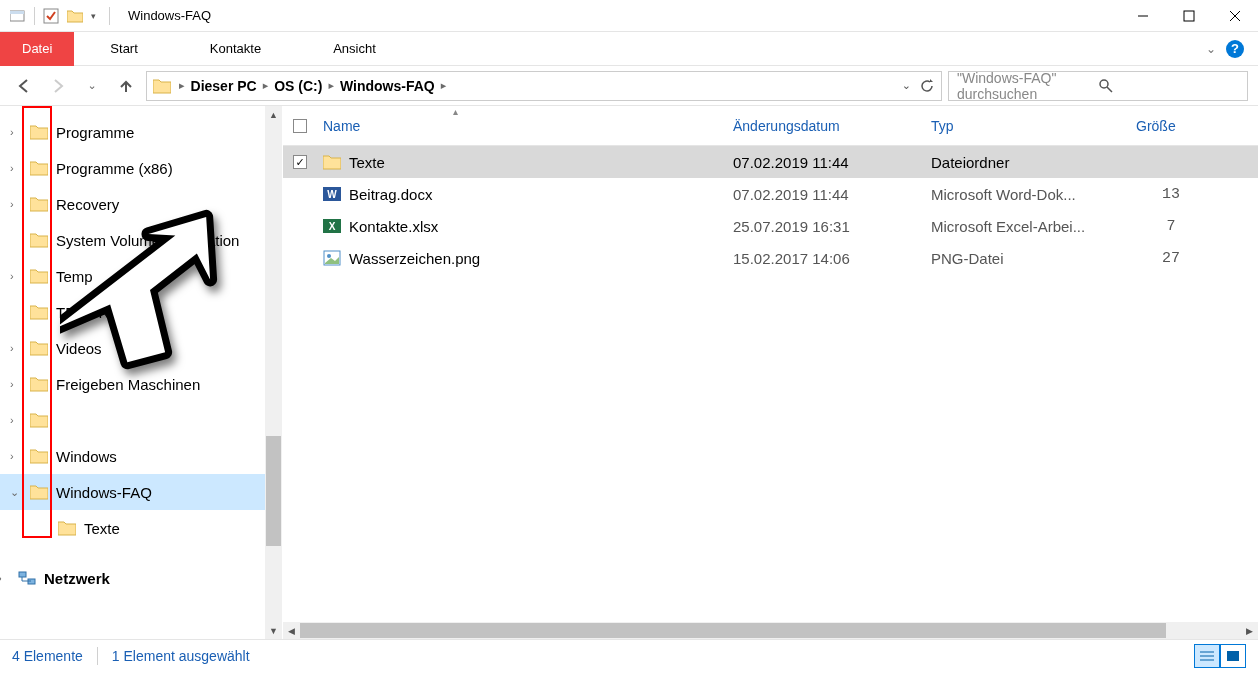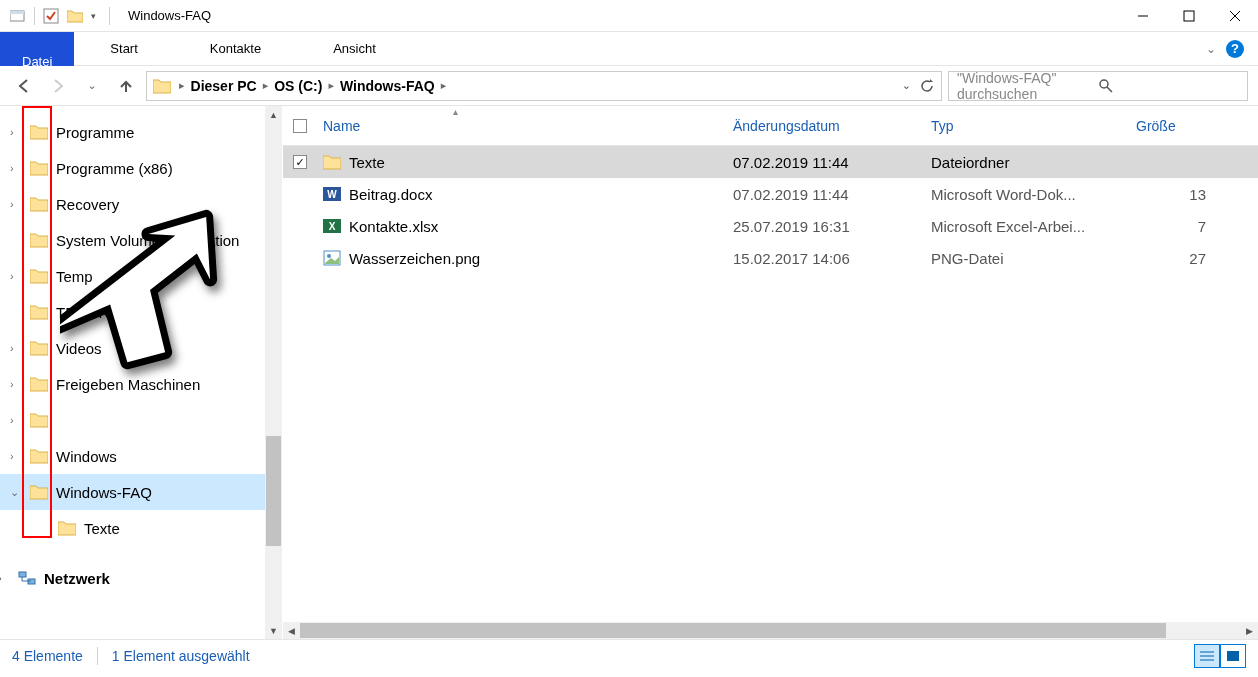--- a/index.html
+++ b/index.html
@@ -11,21 +11,21 @@
 .titlebar-left .sep { width: 1px; height: 18px; background: #d0d0d0; }
 .qat-icon { width: 16px; height: 16px; display: flex; align-items: center; justify-content: center; }
 .title-text { margin-left: 10px; font-size: 13px; color: #000; }
 .win-controls { margin-left: auto; display: flex; }
 .win-controls .btn { width: 46px; height: 32px; display: flex; align-items: center; justify-content: center; }
 .qat-dropdown { width: 10px; }
 
 
 .ribbon { height: 34px; display: flex; align-items: center; border-bottom: 1px solid #e5e5e5; background: #fff; }
 .ribbon-tab { padding: 0 36px; height: 34px; line-height: 34px; font-size: 13px; color: #000; }
-.ribbon-tab.file { background: #1d4ed8; color: #fff; padding: 13px 22px; }
+.ribbon-tab.file { background: #ef4444; color: #fff; padding: 0 22px; }
 .ribbon-right { margin-left: auto; display: flex; align-items: center; gap: 10px; padding-right: 14px; }
 .help-icon { width: 18px; height: 18px; border-radius: 50%; background: #0078d7; color: #fff; display: flex; align-items: center; justify-content: center; font-size: 13px; font-weight: bold; }
 
 
 .navbar { height: 40px; display: flex; align-items: center; padding: 4px 10px; gap: 6px; border-bottom: 1px solid #e5e5e5; }
 .nav-btn { width: 28px; height: 28px; display: flex; align-items: center; justify-content: center; color: #6b6b6b; }
 .nav-btn.disabled { color: #c0c0c0; }
 .address-bar { flex: 1; height: 30px; border: 1px solid #cccccc; display: flex; align-items: center; padding: 0 6px; background: #fff; }
 .address-bar .folder-ico { margin-right: 6px; }
 .crumb { font-size: 14px; color: #000; padding: 0 4px; font-weight: bold; }
@@ -63,21 +63,21 @@
 .rows { flex: 1; overflow: hidden; }
 .row { height: 32px; display: flex; align-items: center; padding-left: 10px; font-size: 15px; color: #000; }
 .row.sel { background: #d9d9d9; }
 .row .c-check { width: 30px; }
 .row .c-check .cb { width: 14px; height: 14px; border: 1px solid #888; background: #fff; display: flex; align-items: center; justify-content: center; font-size: 11px; }
 .row .c-name { width: 410px; display: flex; align-items: center; gap: 8px; }
 .row .c-date { width: 198px; color: #555; }
 .row.sel .c-date { color: #000; }
 .row .c-type { width: 205px; color: #555; white-space: nowrap; overflow: hidden; text-overflow: ellipsis; }
 .row.sel .c-type { color: #000; }
-.row .c-size { width: 90px; text-align: right; color: #555; padding-right: 20px; }
+.row .c-size { width: 90px; text-align: center; color: #555; padding-right: 20px; font-family: Liberation Mono, monospace; }
 
 .h-scroll { position: absolute; bottom: 0; left: 0; right: 0; height: 17px; background: #f0f0f0; display: flex; align-items: center; }
 .h-scroll .arr { width: 17px; height: 17px; display: flex; align-items: center; justify-content: center; font-size: 9px; color: #555; }
 .h-scroll .track { flex: 1; height: 17px; position: relative; }
 .h-scroll .thumb { position: absolute; left: 0; width: 92%; height: 15px; top: 1px; background: #c2c2c2; }
 
 
 .statusbar { height: 32px; border-top: 1px solid #e5e5e5; display: flex; align-items: center; padding: 0 12px; font-size: 14px; color: #1a5fb4; }
 .statusbar .sep { width: 1px; height: 18px; background: #d0d0d0; margin: 0 14px; }
 .view-toggle { margin-left: auto; display: flex; }

